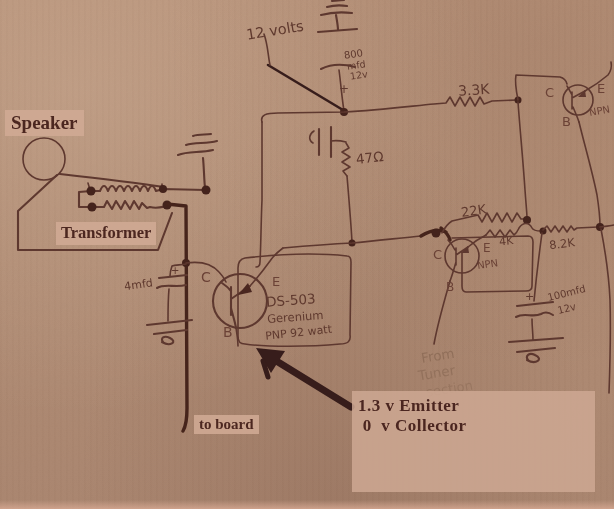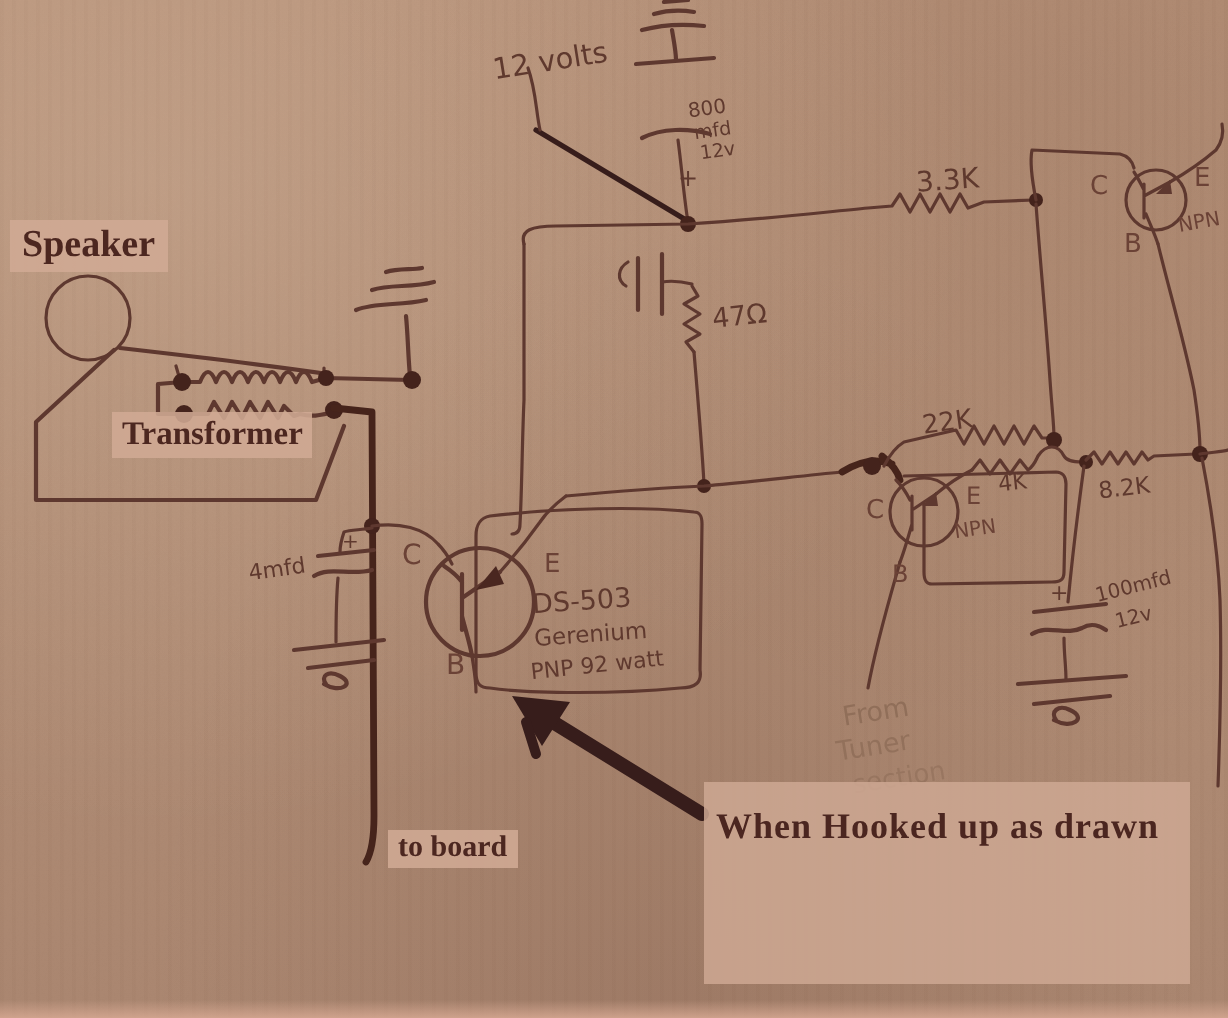--- a/index.html
+++ b/index.html
@@ -207,22 +207,23 @@
       <text class="hw2" x="477" y="268" font-size="10" transform="rotate(-8 485 264)">NPN</text>
 
       <text class="faded" x="421" y="360" font-size="13.5" opacity="0.8" transform="rotate(-9 440 355)">From</text>
       <text class="faded" x="418" y="377" font-size="13.5" opacity="0.7" transform="rotate(-9 440 372)">Tuner</text>
       <text class="faded" x="426" y="393" font-size="13" opacity="0.5" transform="rotate(-9 450 388)">section</text>
     </g>
   </svg>
 
   <div class="tag" style="left:5px;top:110px;font-size:19px;padding:2px 6px;text-align:right;">Speaker</div>
 
-  <div class="tag" style="left:56px;top:206px;font-size:16.5px;padding:2px 5px;">Transformer</div>
+  <div class="tag" style="left:56px;top:222px;font-size:16.5px;padding:2px 5px;">Transformer</div>
 
   <div class="tag" style="left:194px;top:415px;font-size:15px;padding:1px 5px;">to board</div>
 
   <div class="annotation">
-    <div class="ann-final">When Hooked up as drawn</div>
+    <div class="ann-line">1.3 v Emitter</div>
+    <div class="ann-line"> 0  v Collector</div>
   </div>
 
   <div class="bottom-strip"></div>
 </div>
 
 </body></html>

